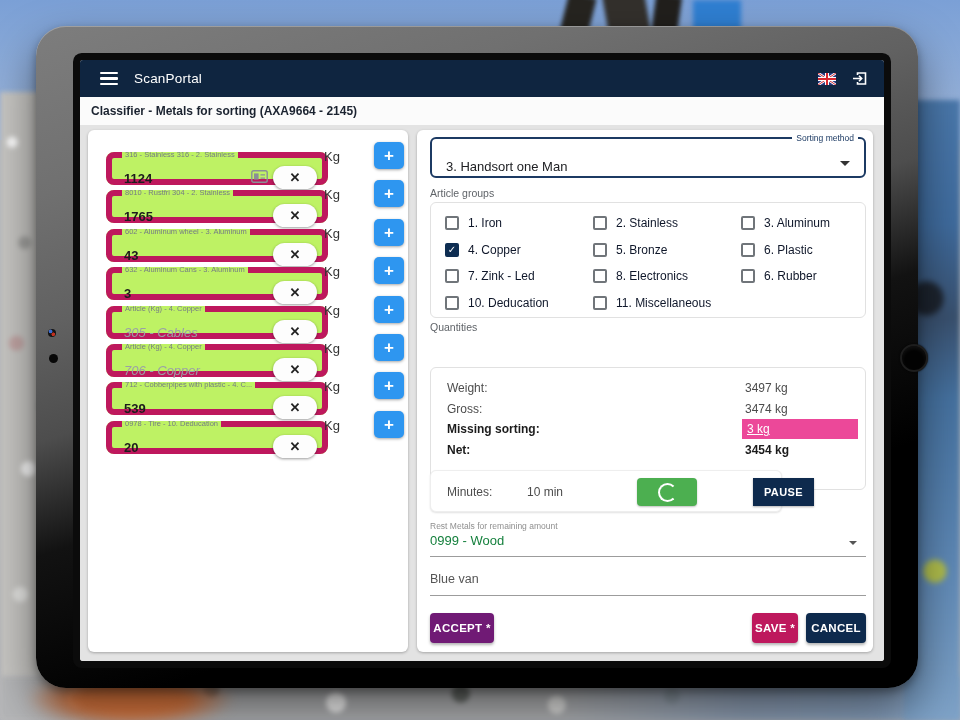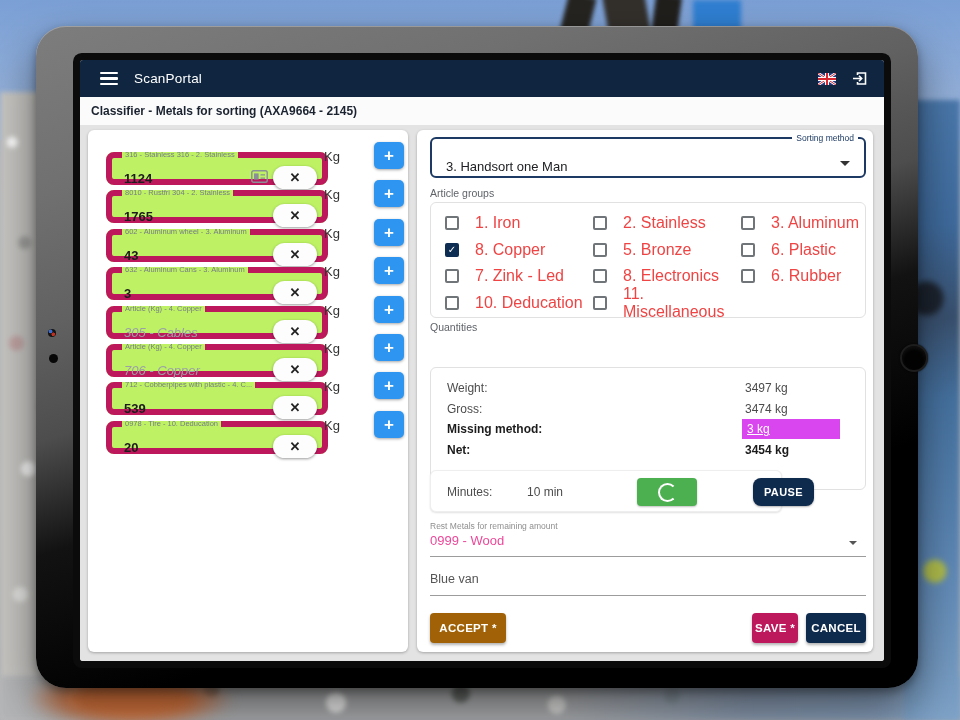--- a/index.html
+++ b/index.html
@@ -95,49 +95,49 @@
     border-top:5px solid #333;}
   .sorting .caret{right:14px;top:18px;}
   .sec-label{position:absolute;left:13px;font-size:10.5px;color:#5f6368;}
   .groups-box{position:absolute;left:13px;top:72px;width:436px;height:116px;border:1px solid #e1e1e1;border-radius:6px;
     box-sizing:border-box;padding:7px 0 0 14px;display:grid;grid-template-columns:148px 148px 1fr;grid-auto-rows:26.5px;
     align-items:center;}
   .gitem{display:flex;align-items:center;gap:9px;cursor:pointer;}
   .cbx{width:14px;height:14px;border:2px solid #70757a;border-radius:2px;box-sizing:border-box;background:#fff;flex:0 0 auto;}
   .cbx.checked{background:#0e2d52;border-color:#0e2d52;font-size:10px;font-weight:700;color:#fff;line-height:10px;text-align:center;}
   .cbx.checked::after{content:"✓";}
-  .glabel{font-size:16px;color:#ef4444;margin-left:7px;}
+  .glabel{font-size:12px;color:#0f172a;}
   .qty-box{position:absolute;left:13px;top:205px;width:436px;height:123px;border:1px solid #e1e1e1;border-radius:6px;
     box-sizing:border-box;padding:10px 0;margin-top:32px;}
   .qrow{position:relative;height:20.6px;padding-left:16px;display:flex;align-items:center;}
   .qlabel{font-size:12px;color:#4c4c4c;}
   .qval{position:absolute;left:314px;font-size:12px;color:#4c4c4c;}
   .qrow.bold .qlabel,.qrow.bold .qval{font-weight:700;color:#1c1c1c;}
-  .qrow.highlight .qval{left:311px;width:98px;background:#d946ef;color:#fff;padding:3px 5px;box-sizing:border-box;font-weight:400;text-decoration:underline;}
+  .qrow.highlight .qval{left:311px;width:116px;background:#ec4899;color:#fff;padding:3px 5px;box-sizing:border-box;font-weight:400;text-decoration:underline;}
   .timer-box{position:absolute;left:13px;top:340px;width:352px;height:42px;border:1px solid #eee;border-radius:6px;
     box-shadow:0 1px 2px rgba(0,0,0,.12);box-sizing:border-box;background:#fff;}
   .timer-label{position:absolute;left:16px;top:14px;font-size:12px;color:#4c4c4c;}
   .timer-value{position:absolute;left:96px;top:14px;font-size:12px;color:#4c4c4c;}
   .spin-btn{position:absolute;left:206px;top:7px;width:60px;height:28px;border:0;border-radius:4px;background:#4caf50;
     box-shadow:0 1px 2px rgba(0,0,0,.25);cursor:pointer;}
   .spinner{width:15px;height:15px;border:2.5px solid #fff;border-right-color:transparent;border-radius:50%;margin:auto;
     animation:spin 1.2s linear infinite;}
   @keyframes spin{to{transform:rotate(360deg);}}
-  .pause-btn{position:absolute;left:322px;top:7px;width:61px;height:28px;border:0;border-radius:8px;background:#0e2a4d;
+  .pause-btn{position:absolute;left:322px;top:7px;width:61px;height:28px;border:0;border-radius:0;background:#0e2a4d;
     color:#fff;font-size:11px;font-weight:700;letter-spacing:.4px;box-shadow:0 1px 2px rgba(0,0,0,.3);cursor:pointer;
     font-family:inherit;}
   .rest-label{position:absolute;left:13px;top:391px;font-size:8.5px;color:#8f8f8f;}
-  .rest-value{position:absolute;left:13px;top:403px;font-size:13px;color:#ec4899;}
+  .rest-value{position:absolute;left:13px;top:403px;font-size:13px;color:#15803d;}
   .rest-caret{right:16px;top:411px;border-top-color:#555;border-left-width:4px;border-right-width:4px;border-top-width:4px;}
   .rest-line{position:absolute;left:13px;top:426px;width:436px;height:1px;background:#9c9c9c;}
   .note-value{position:absolute;left:13px;top:442px;font-size:12.5px;color:#555;}
   .note-line{position:absolute;left:13px;top:465px;width:436px;height:1px;background:#9c9c9c;}
   .abtn{position:absolute;top:483px;height:30px;border:0;border-radius:4px;color:#fff;font-size:11.5px;font-weight:700;
     letter-spacing:.3px;box-shadow:0 2px 3px rgba(0,0,0,.3);cursor:pointer;font-family:inherit;padding:0;text-align:center;}
-  .accept{left:13px;width:76px;background:#a16207;}
+  .accept{left:13px;width:64px;background:#701a75;}
   .save{right:75px;width:46px;background:#be185d;}
   .cancel{right:7px;width:60px;background:#0e2a4d;}
 </style>
 </head>
 <body>
 
 <div class="photo"></div>
 <div class="sky"></div>
 <div class="pile-left"></div>
 <div class="strip-bottom"></div>
@@ -292,21 +292,21 @@
           <div class="gitem">
               <span class="cbx"></span>
               <span class="glabel">2. Stainless</span>
             </div>
           <div class="gitem">
               <span class="cbx"></span>
               <span class="glabel">3. Aluminum</span>
             </div>
           <div class="gitem">
               <span class="cbx checked"></span>
-              <span class="glabel">8. Copper</span>
+              <span class="glabel">4. Copper</span>
             </div>
           <div class="gitem">
               <span class="cbx"></span>
               <span class="glabel">5. Bronze</span>
             </div>
           <div class="gitem">
               <span class="cbx"></span>
               <span class="glabel">6. Plastic</span>
             </div>
           <div class="gitem">
@@ -336,21 +336,21 @@
         <div class="qty-box">
           <div class="qrow">
               <span class="qlabel">Weight:</span>
               <span class="qval">3497 kg</span>
             </div>
           <div class="qrow">
               <span class="qlabel">Gross:</span>
               <span class="qval">3474 kg</span>
             </div>
           <div class="qrow bold highlight">
-              <span class="qlabel">Missing method:</span>
+              <span class="qlabel">Missing sorting:</span>
               <span class="qval">3 kg</span>
             </div>
           <div class="qrow bold">
               <span class="qlabel">Net:</span>
               <span class="qval">3454 kg</span>
             </div>
         </div>
 
         <div class="timer-box">
           <span class="timer-label">Minutes:</span>

